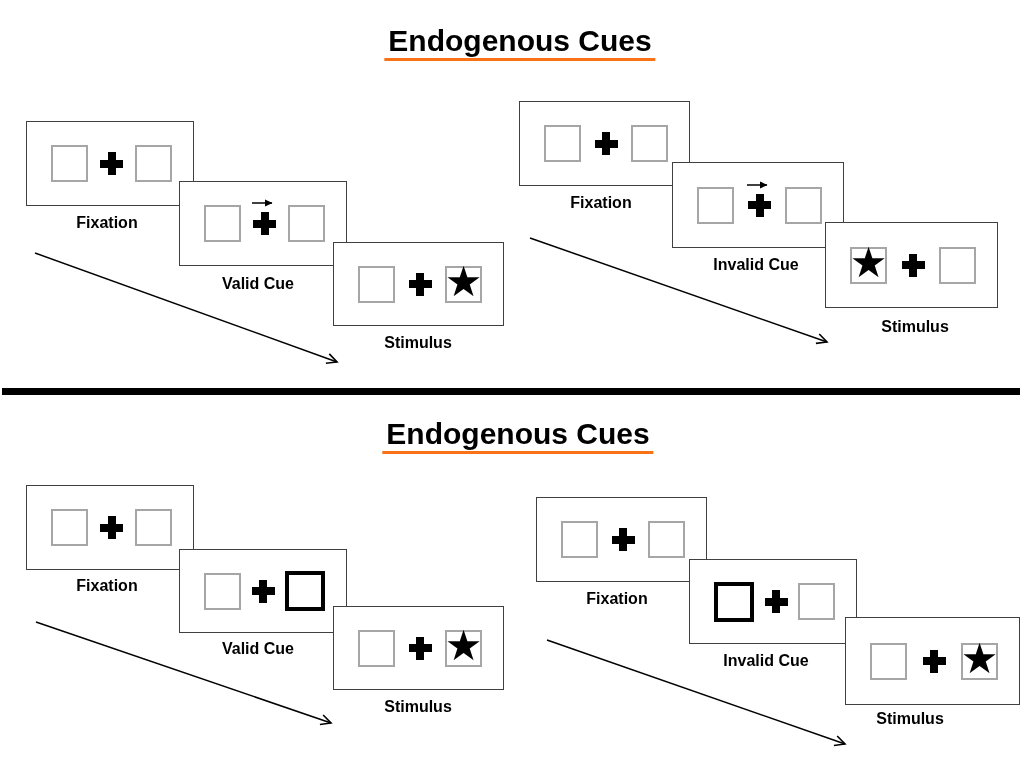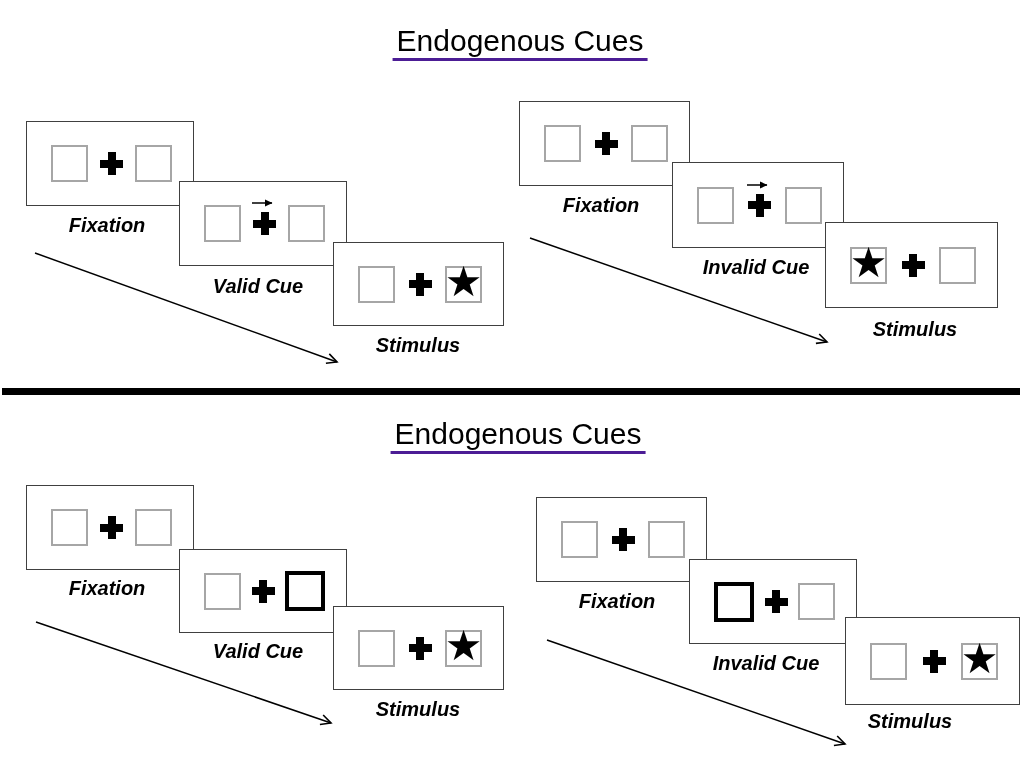--- a/index.html
+++ b/index.html
@@ -2,42 +2,42 @@
 <html><head>
 <meta charset="utf-8">
 <style>
   html,body{margin:0;padding:0;}
   body{
     width:1023px;height:767px;background:#ffffff;position:relative;overflow:hidden;
     font-family:"Liberation Sans", sans-serif;color:#000;
   }
   .title{
     position:absolute;transform:translateX(-50%);
-    font-size:30px;font-weight:400;white-space:nowrap;
-    border-bottom:3px solid #4c1d95;padding:0 4px 1px 4px;line-height:1.1;
+    font-size:30px;font-weight:700;white-space:nowrap;
+    border-bottom:3px solid #f97316;padding:0 4px 1px 4px;line-height:1.1;
   }
   .panel{
     position:absolute;background:#fff;border:1px solid #404040;box-sizing:border-box;
     display:flex;align-items:center;justify-content:space-between;
     padding:0 21px 0 24px;
   }
   .box{
     width:37px;height:37px;border:2px solid #a6a6a6;background:#fff;box-sizing:border-box;
     display:flex;align-items:center;justify-content:center;flex:none;
   }
   .box.thick{width:40px;height:40px;border:4px solid #000;}
   .star{font-size:42px;line-height:1;margin-top:-4px;color:#000;}
   .mid{position:relative;display:flex;align-items:center;justify-content:center;flex:none;}
   .plus{width:23px;height:23px;position:relative;}
   .plus::before{content:"";position:absolute;left:0;top:50%;transform:translateY(-50%);width:100%;height:8px;background:#000;}
   .plus::after{content:"";position:absolute;top:0;left:50%;transform:translateX(-50%);width:8px;height:100%;background:#000;}
   .cue-arrow{position:absolute;bottom:calc(100% + 4px);left:50%;transform:translateX(-50%);}
   .plabel{
     position:absolute;transform:translateX(-50%);
-    font-size:20px;font-weight:700;white-space:nowrap;line-height:1.1;font-style:italic;
+    font-size:16px;font-weight:700;white-space:nowrap;line-height:1.1;
   }
   .seq-arrow{position:absolute;z-index:0;}
   .aline{stroke:#000;stroke-width:1.5;}
   .divider{position:absolute;background:#000;}
   .z1{z-index:1}.z2{z-index:2}.z3{z-index:3}
 </style>
 </head>
 <body>
 
 <svg width="0" height="0" style="position:absolute" aria-hidden="true">

